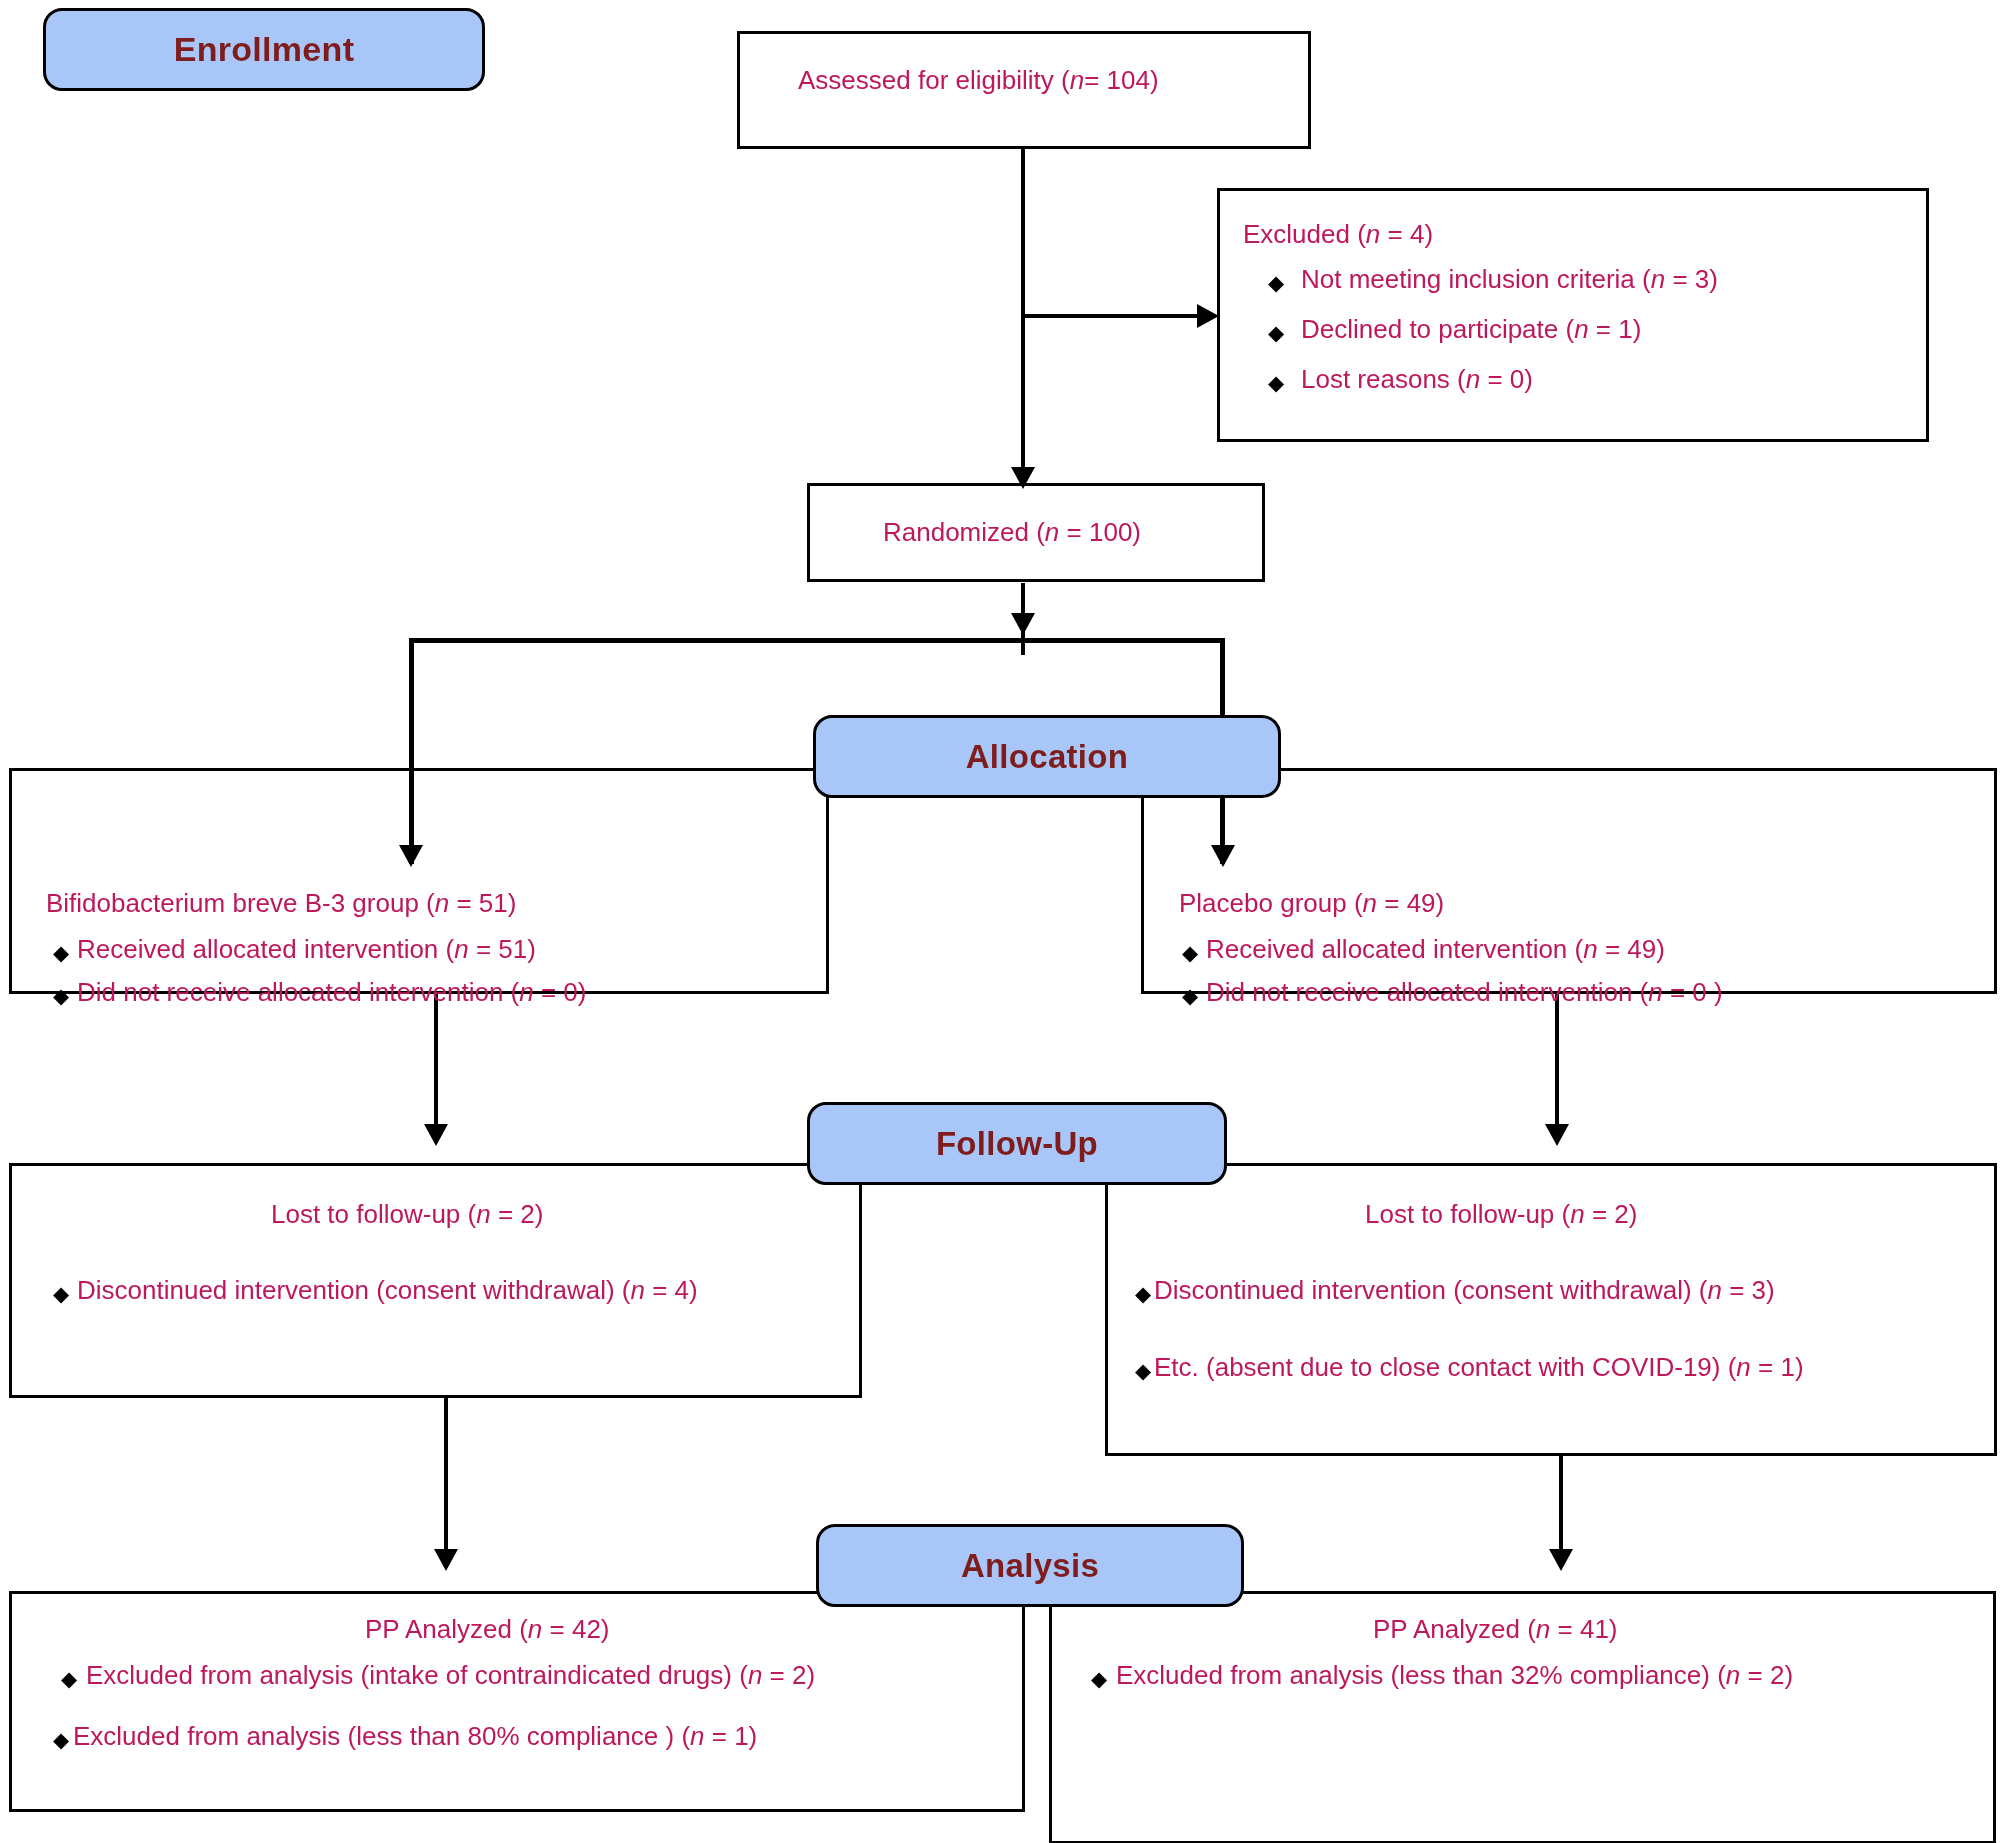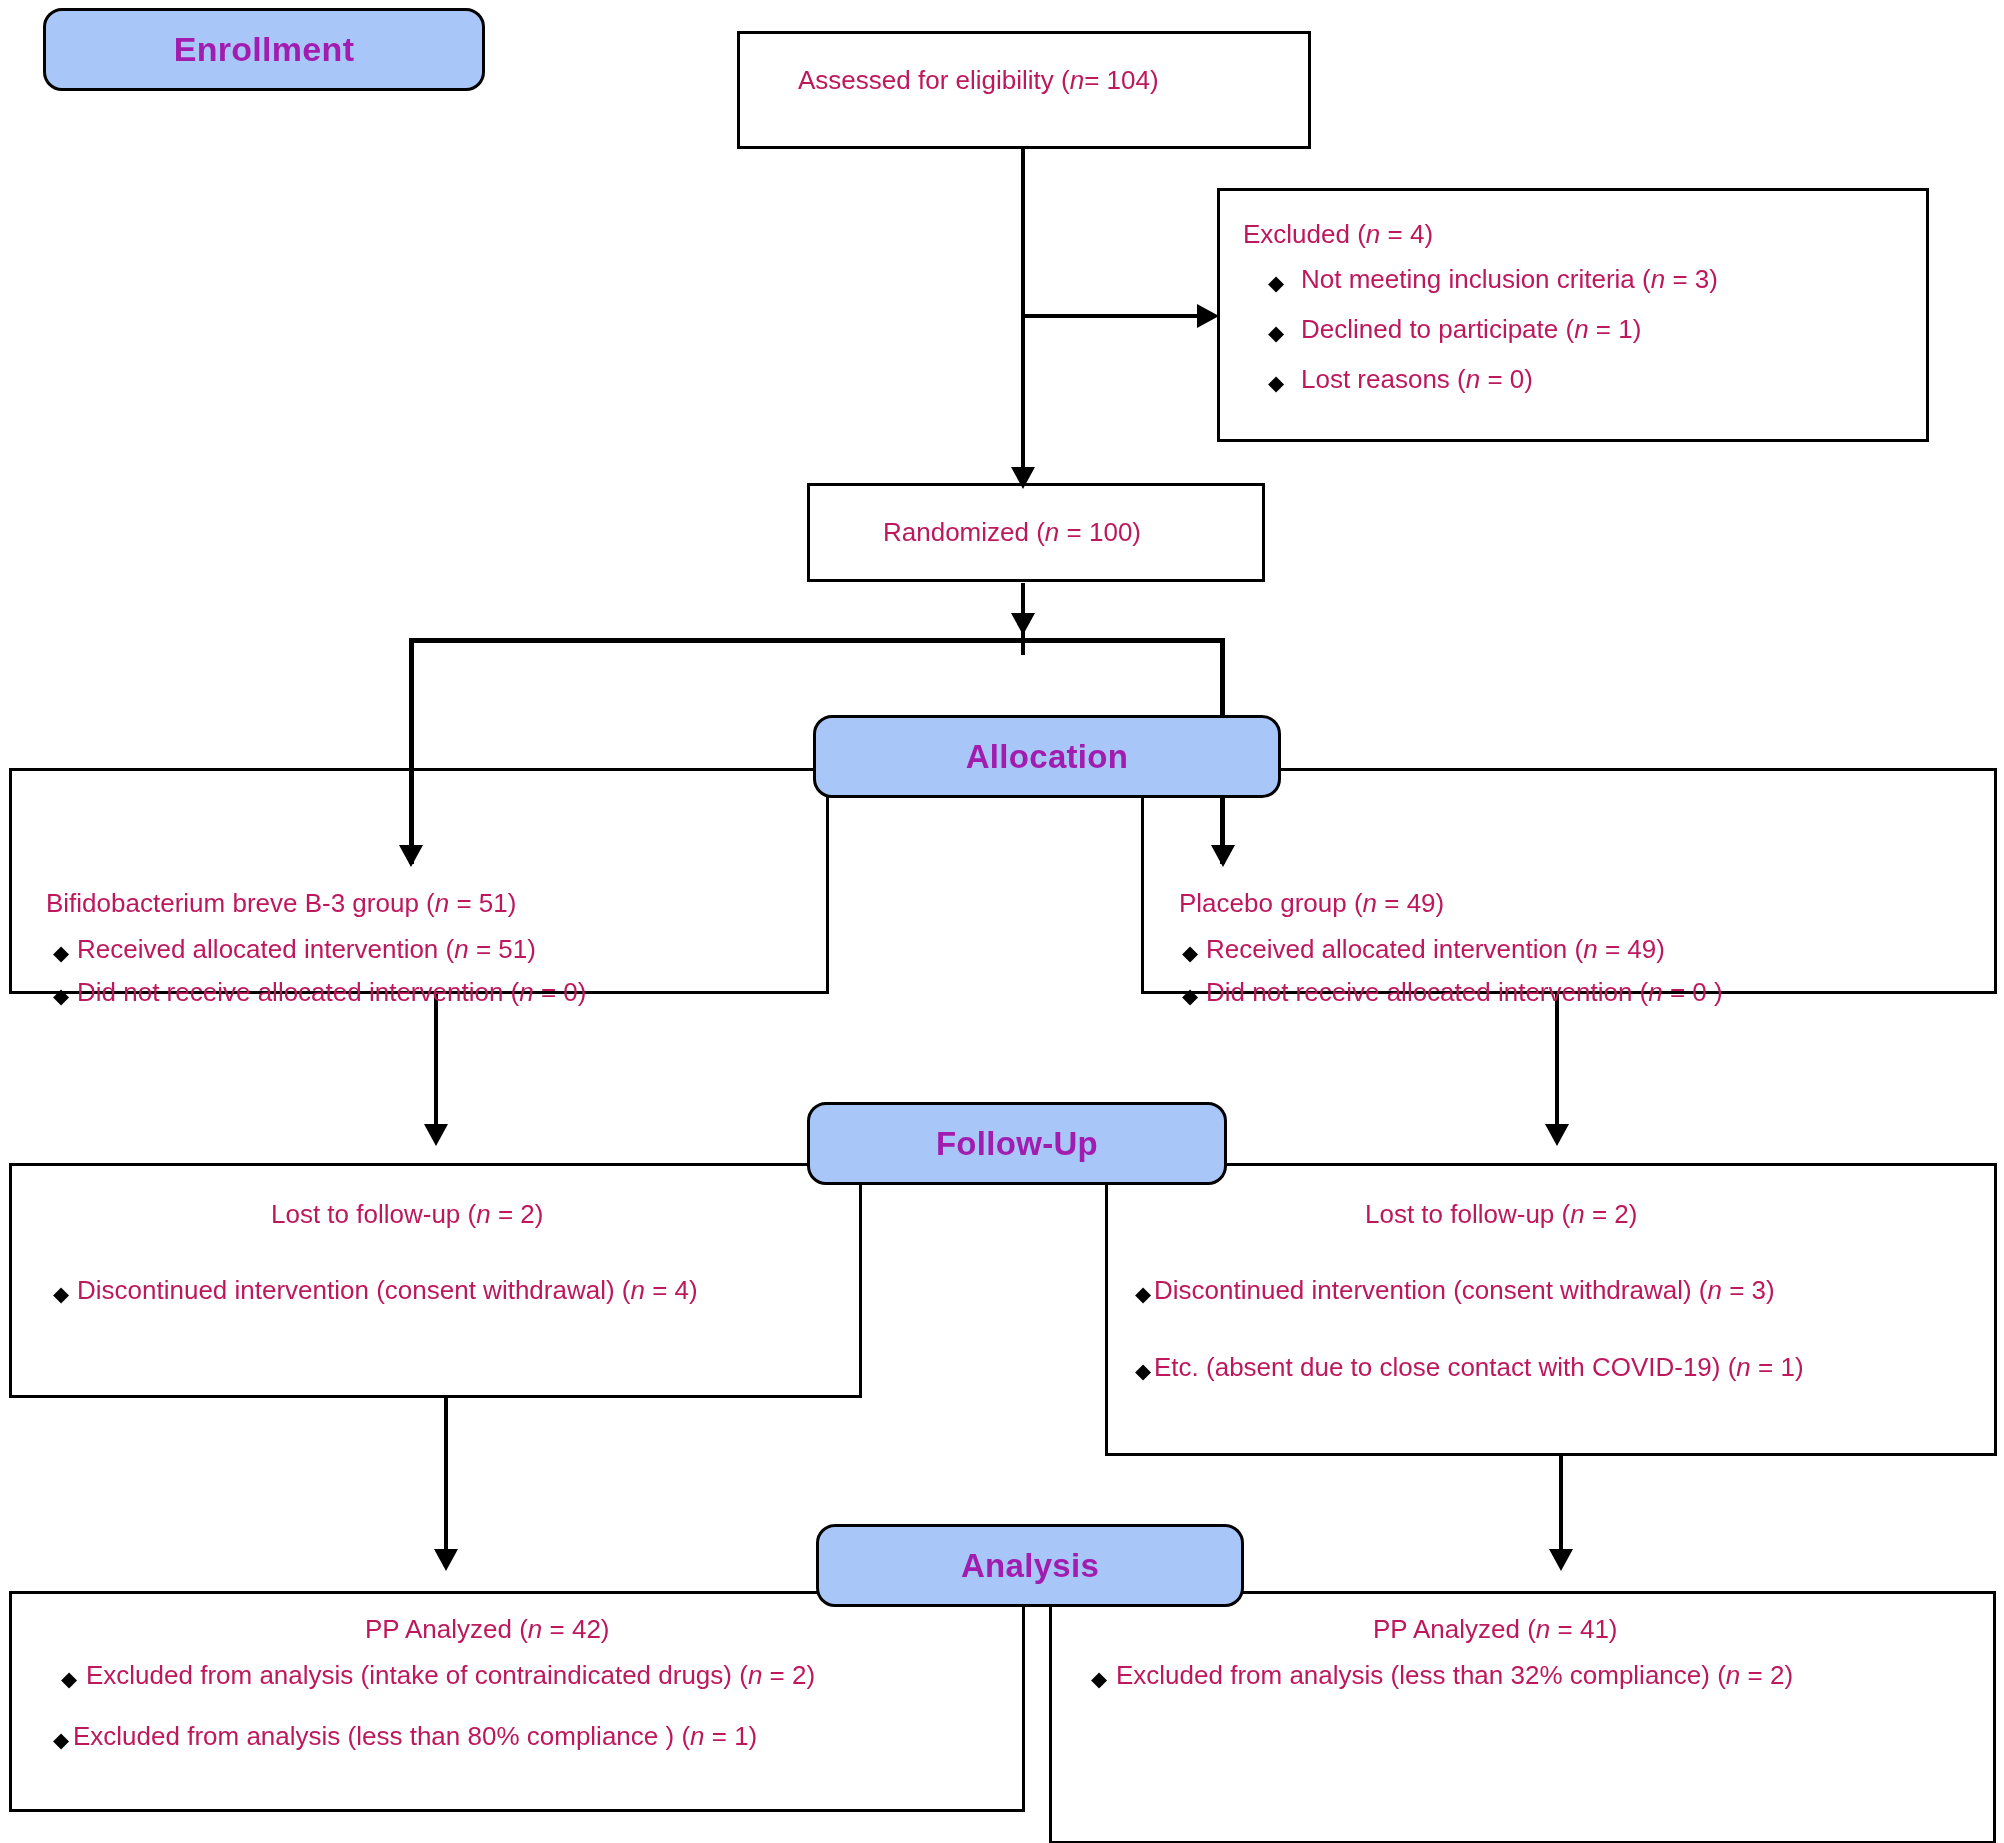--- a/index.html
+++ b/index.html
@@ -24,21 +24,21 @@
     border: 3.3px solid #000000;
   }
 
   
   .stage {
     position: absolute;
     box-sizing: border-box;
     background: #a8c6f7;
     border: 3.9px solid #000000;
     border-radius: 19px;
-    color: #a21caf;
+    color: #7f1d1d;
     font-weight: bold;
     display: flex;
     align-items: center;
     justify-content: center;
     letter-spacing: 0.3px;
     z-index: 40;
   }
 
   
   .hline, .vline {

